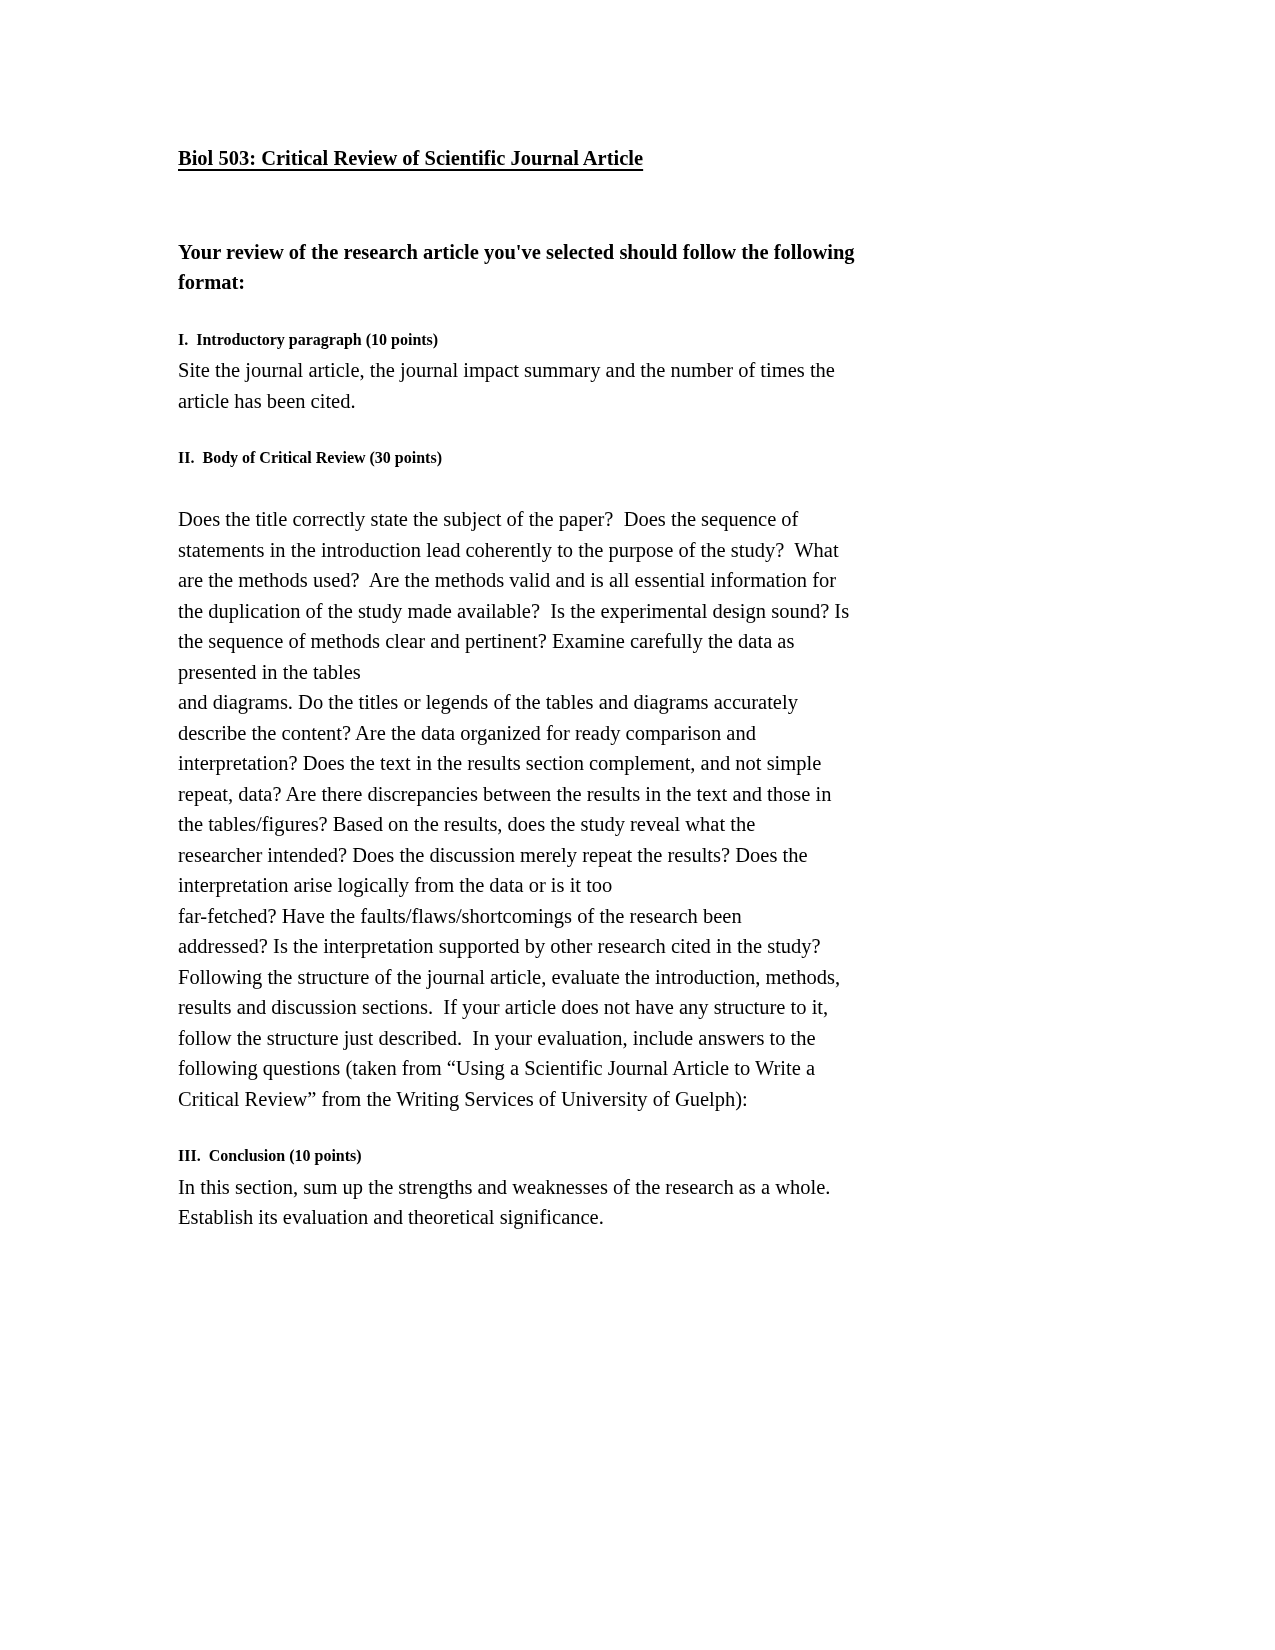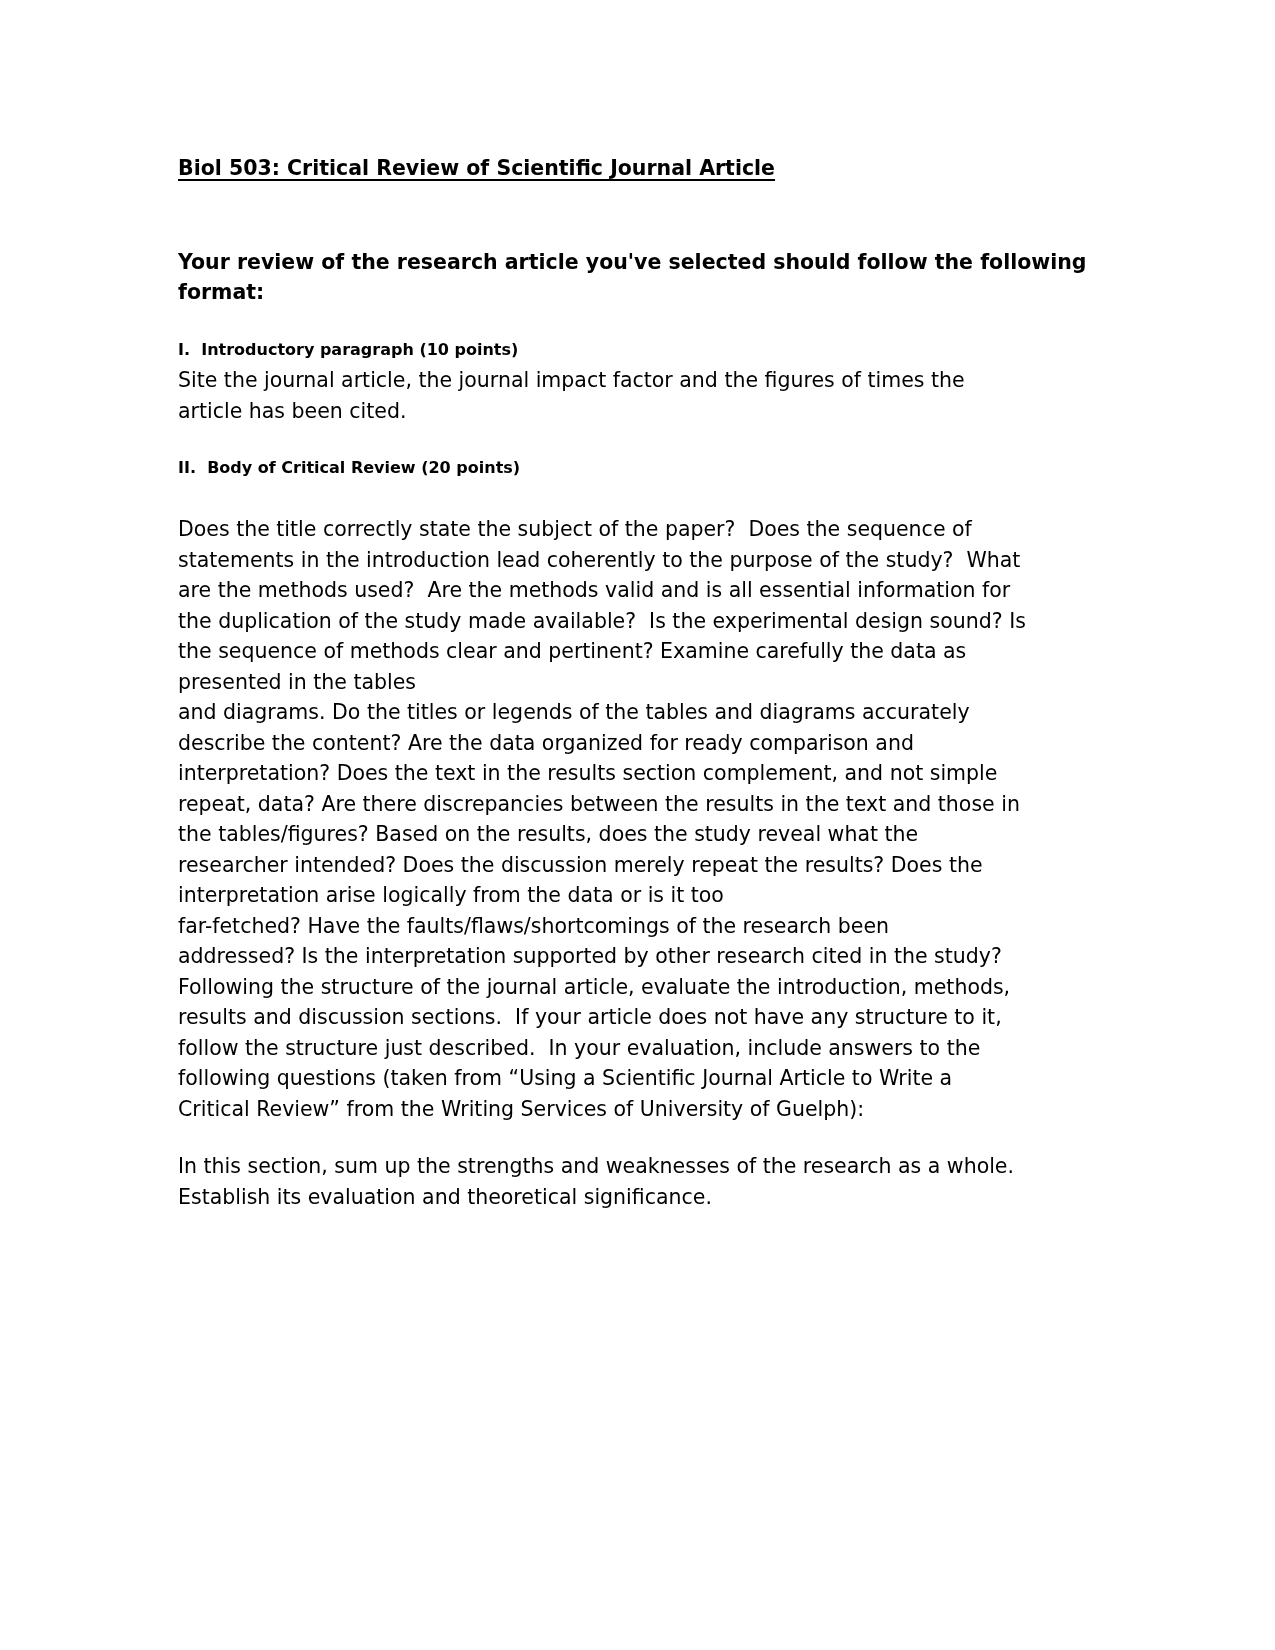--- a/index.html
+++ b/index.html
@@ -10,23 +10,24 @@
   body {
     width: 1275px;
     height: 1650px;
     position: relative;
     font-family: "DejaVu Sans", sans-serif;
     color: #000000;
     -webkit-font-smoothing: antialiased;
   }
   .page {
     position: absolute;
-    top: 153px;
+    top: 143px;
     left: 178px;
     width: 940px;
+    font-family: Liberation Serif, serif;
   }
   .txt {
     font-size: 20.5px;
     line-height: 30.5px;
     white-space: pre; 
     margin: 0;
   }
   .doc-title {
     font-weight: bold;
     text-decoration: underline;
@@ -56,26 +57,26 @@
 
 <div class="page">
 
   <h1 class="txt doc-title">Biol 503: Critical Review of Scientific Journal Article</h1>
 
   <p class="txt intro">Your review of the research article you've selected should follow the following
 format:</p>
 
   <div class="section">
     <h2 class="section-heading">I.  Introductory paragraph (10 points)</h2>
-    <p class="txt">Site the journal article, the journal impact factor and the figures of times the
+    <p class="txt">Site the journal article, the journal impact summary and the number of times the
 article has been cited.</p>
   </div>
 
   <div class="section">
-    <h2 class="section-heading">II.  Body of Critical Review (20 points)</h2>
+    <h2 class="section-heading">II.  Body of Critical Review (30 points)</h2>
     <p class="txt gap-top">Does the title correctly state the subject of the paper?  Does the sequence of
 statements in the introduction lead coherently to the purpose of the study?  What
 are the methods used?  Are the methods valid and is all essential information for
 the duplication of the study made available?  Is the experimental design sound? Is
 the sequence of methods clear and pertinent? Examine carefully the data as
 presented in the tables
 and diagrams. Do the titles or legends of the tables and diagrams accurately
 describe the content? Are the data organized for ready comparison and
 interpretation? Does the text in the results section complement, and not simple
 repeat, data? Are there discrepancies between the results in the text and those in
@@ -85,17 +86,18 @@
 far-fetched? Have the faults/flaws/shortcomings of the research been
 addressed? Is the interpretation supported by other research cited in the study?</p>
     <p class="txt">Following the structure of the journal article, evaluate the introduction, methods,
 results and discussion sections.  If your article does not have any structure to it,
 follow the structure just described.  In your evaluation, include answers to the
 following questions (taken from “Using a Scientific Journal Article to Write a
 Critical Review” from the Writing Services of University of Guelph):</p>
   </div>
 
   <div class="section">
+    <h2 class="section-heading">III.  Conclusion (10 points)</h2>
     <p class="txt">In this section, sum up the strengths and weaknesses of the research as a whole.
 Establish its evaluation and theoretical significance.</p>
   </div>
 
 </div>
 
 </body></html>

